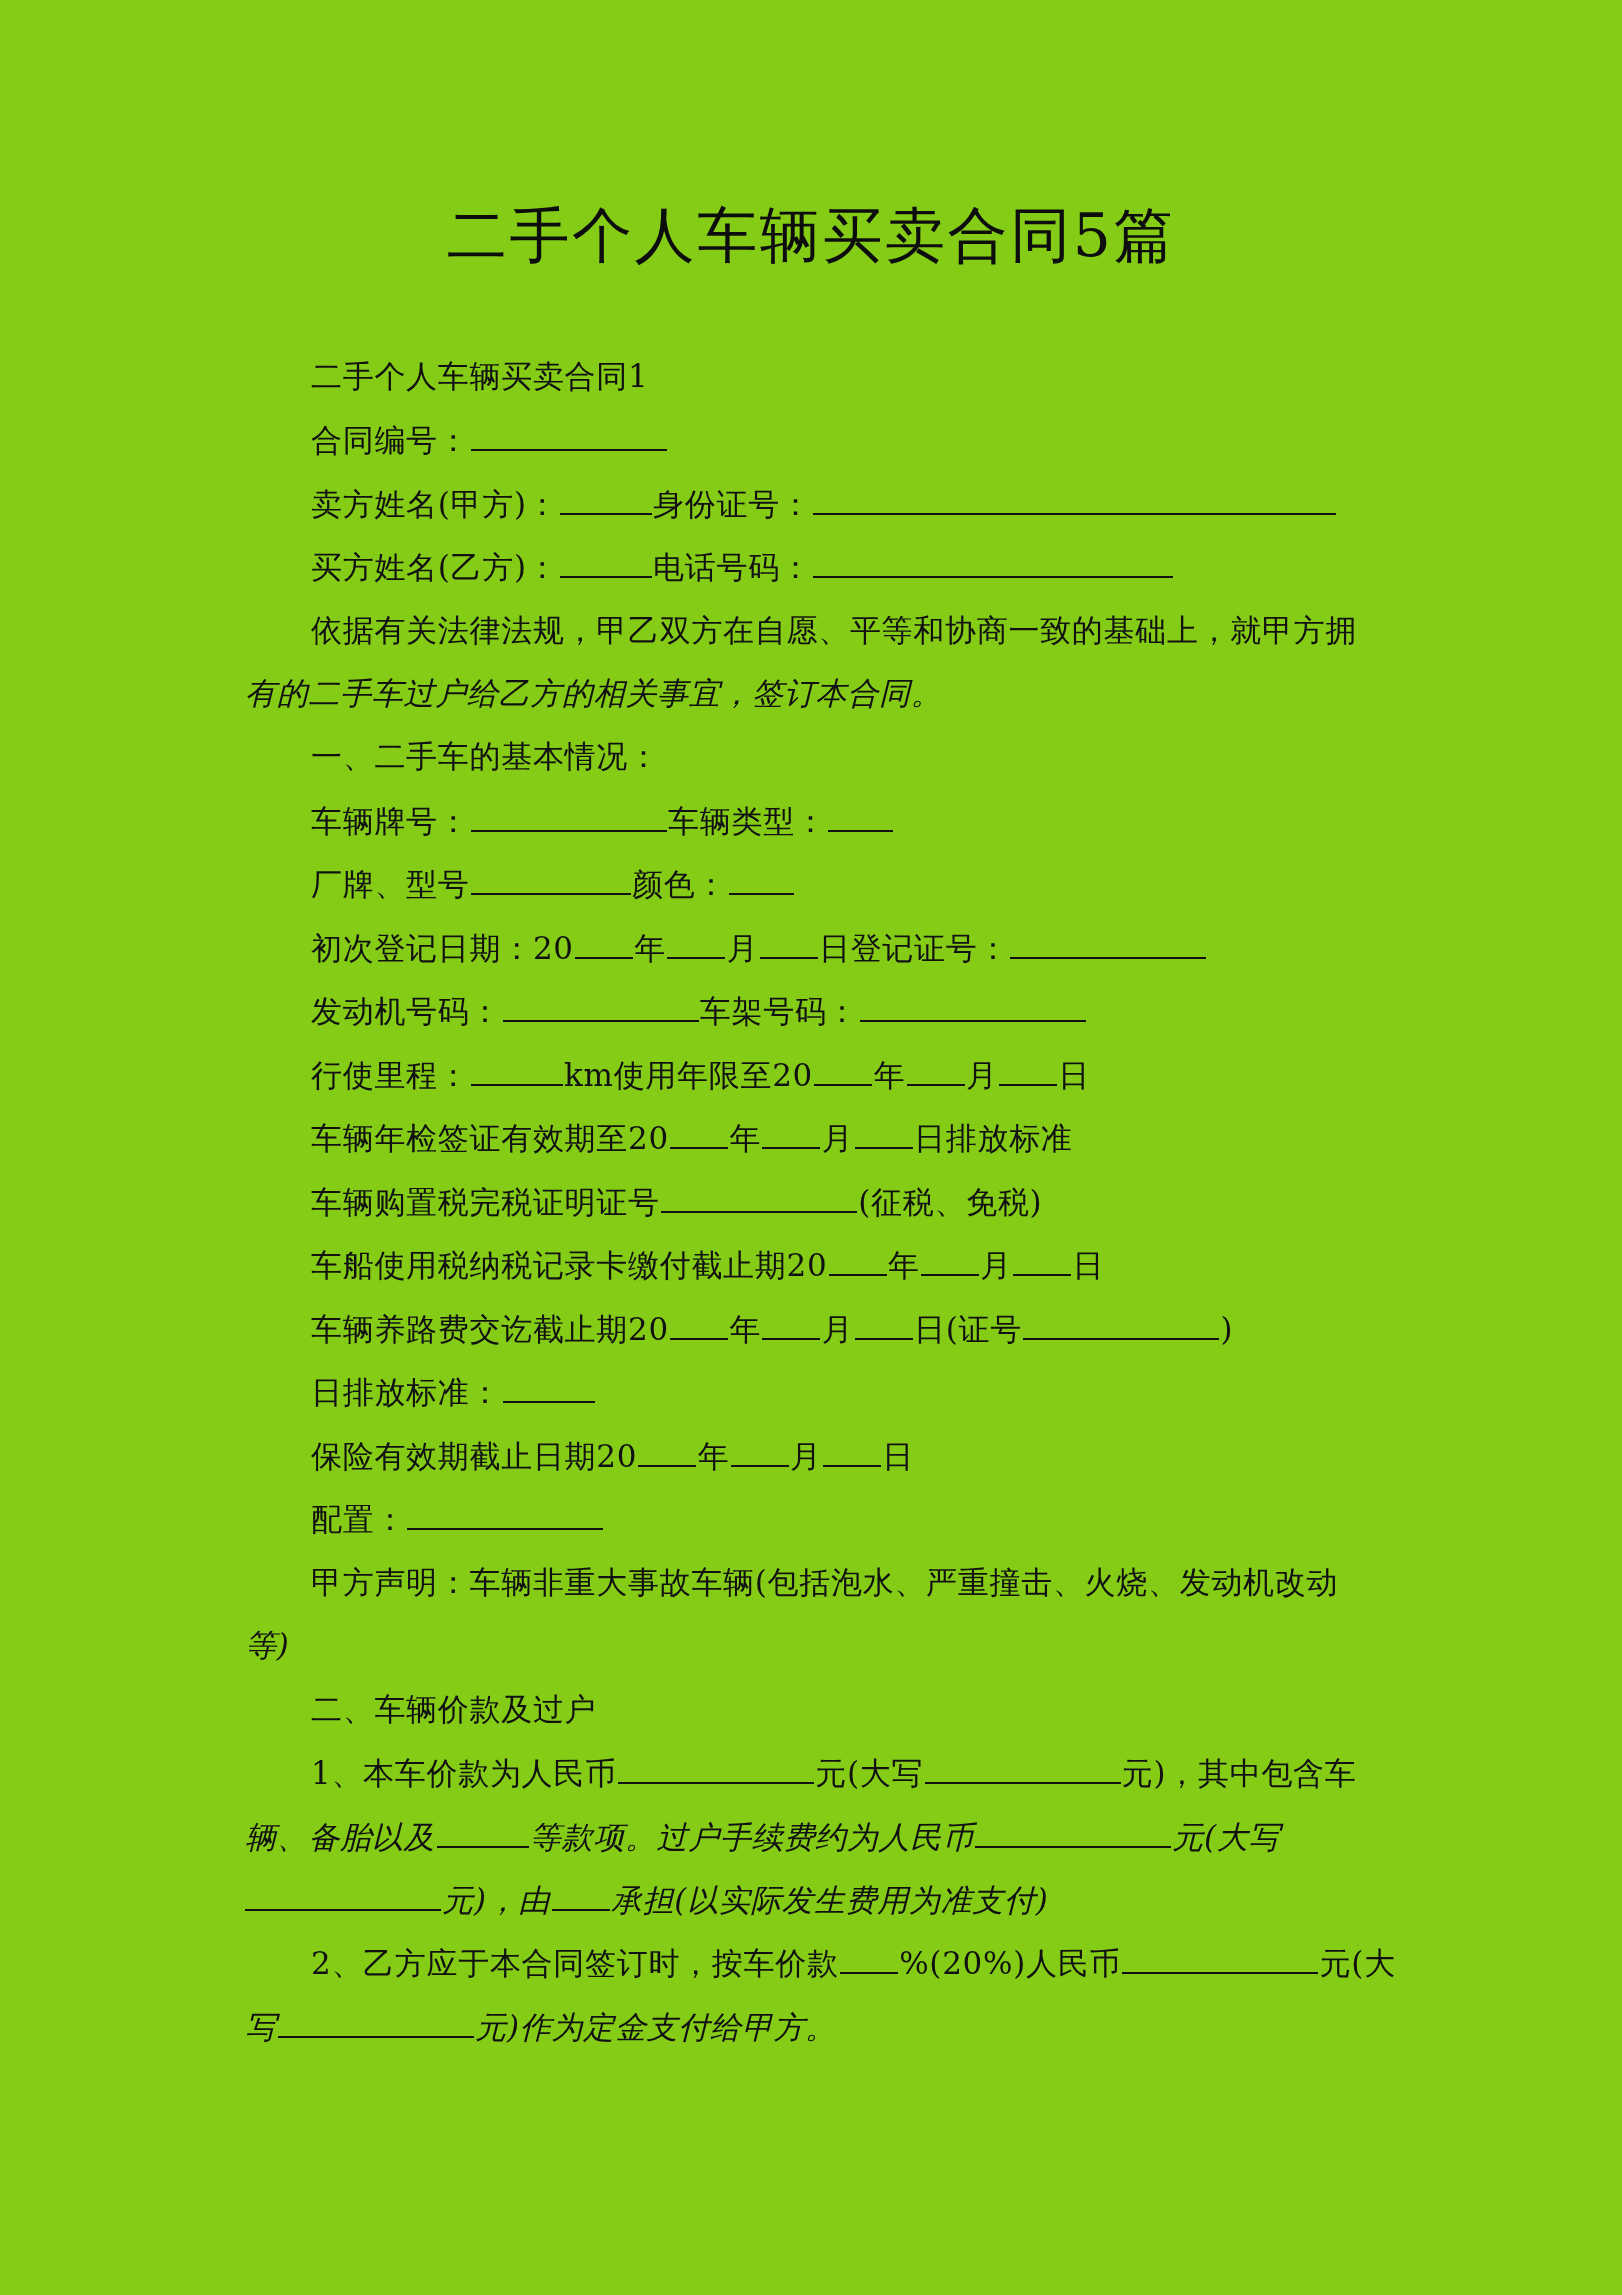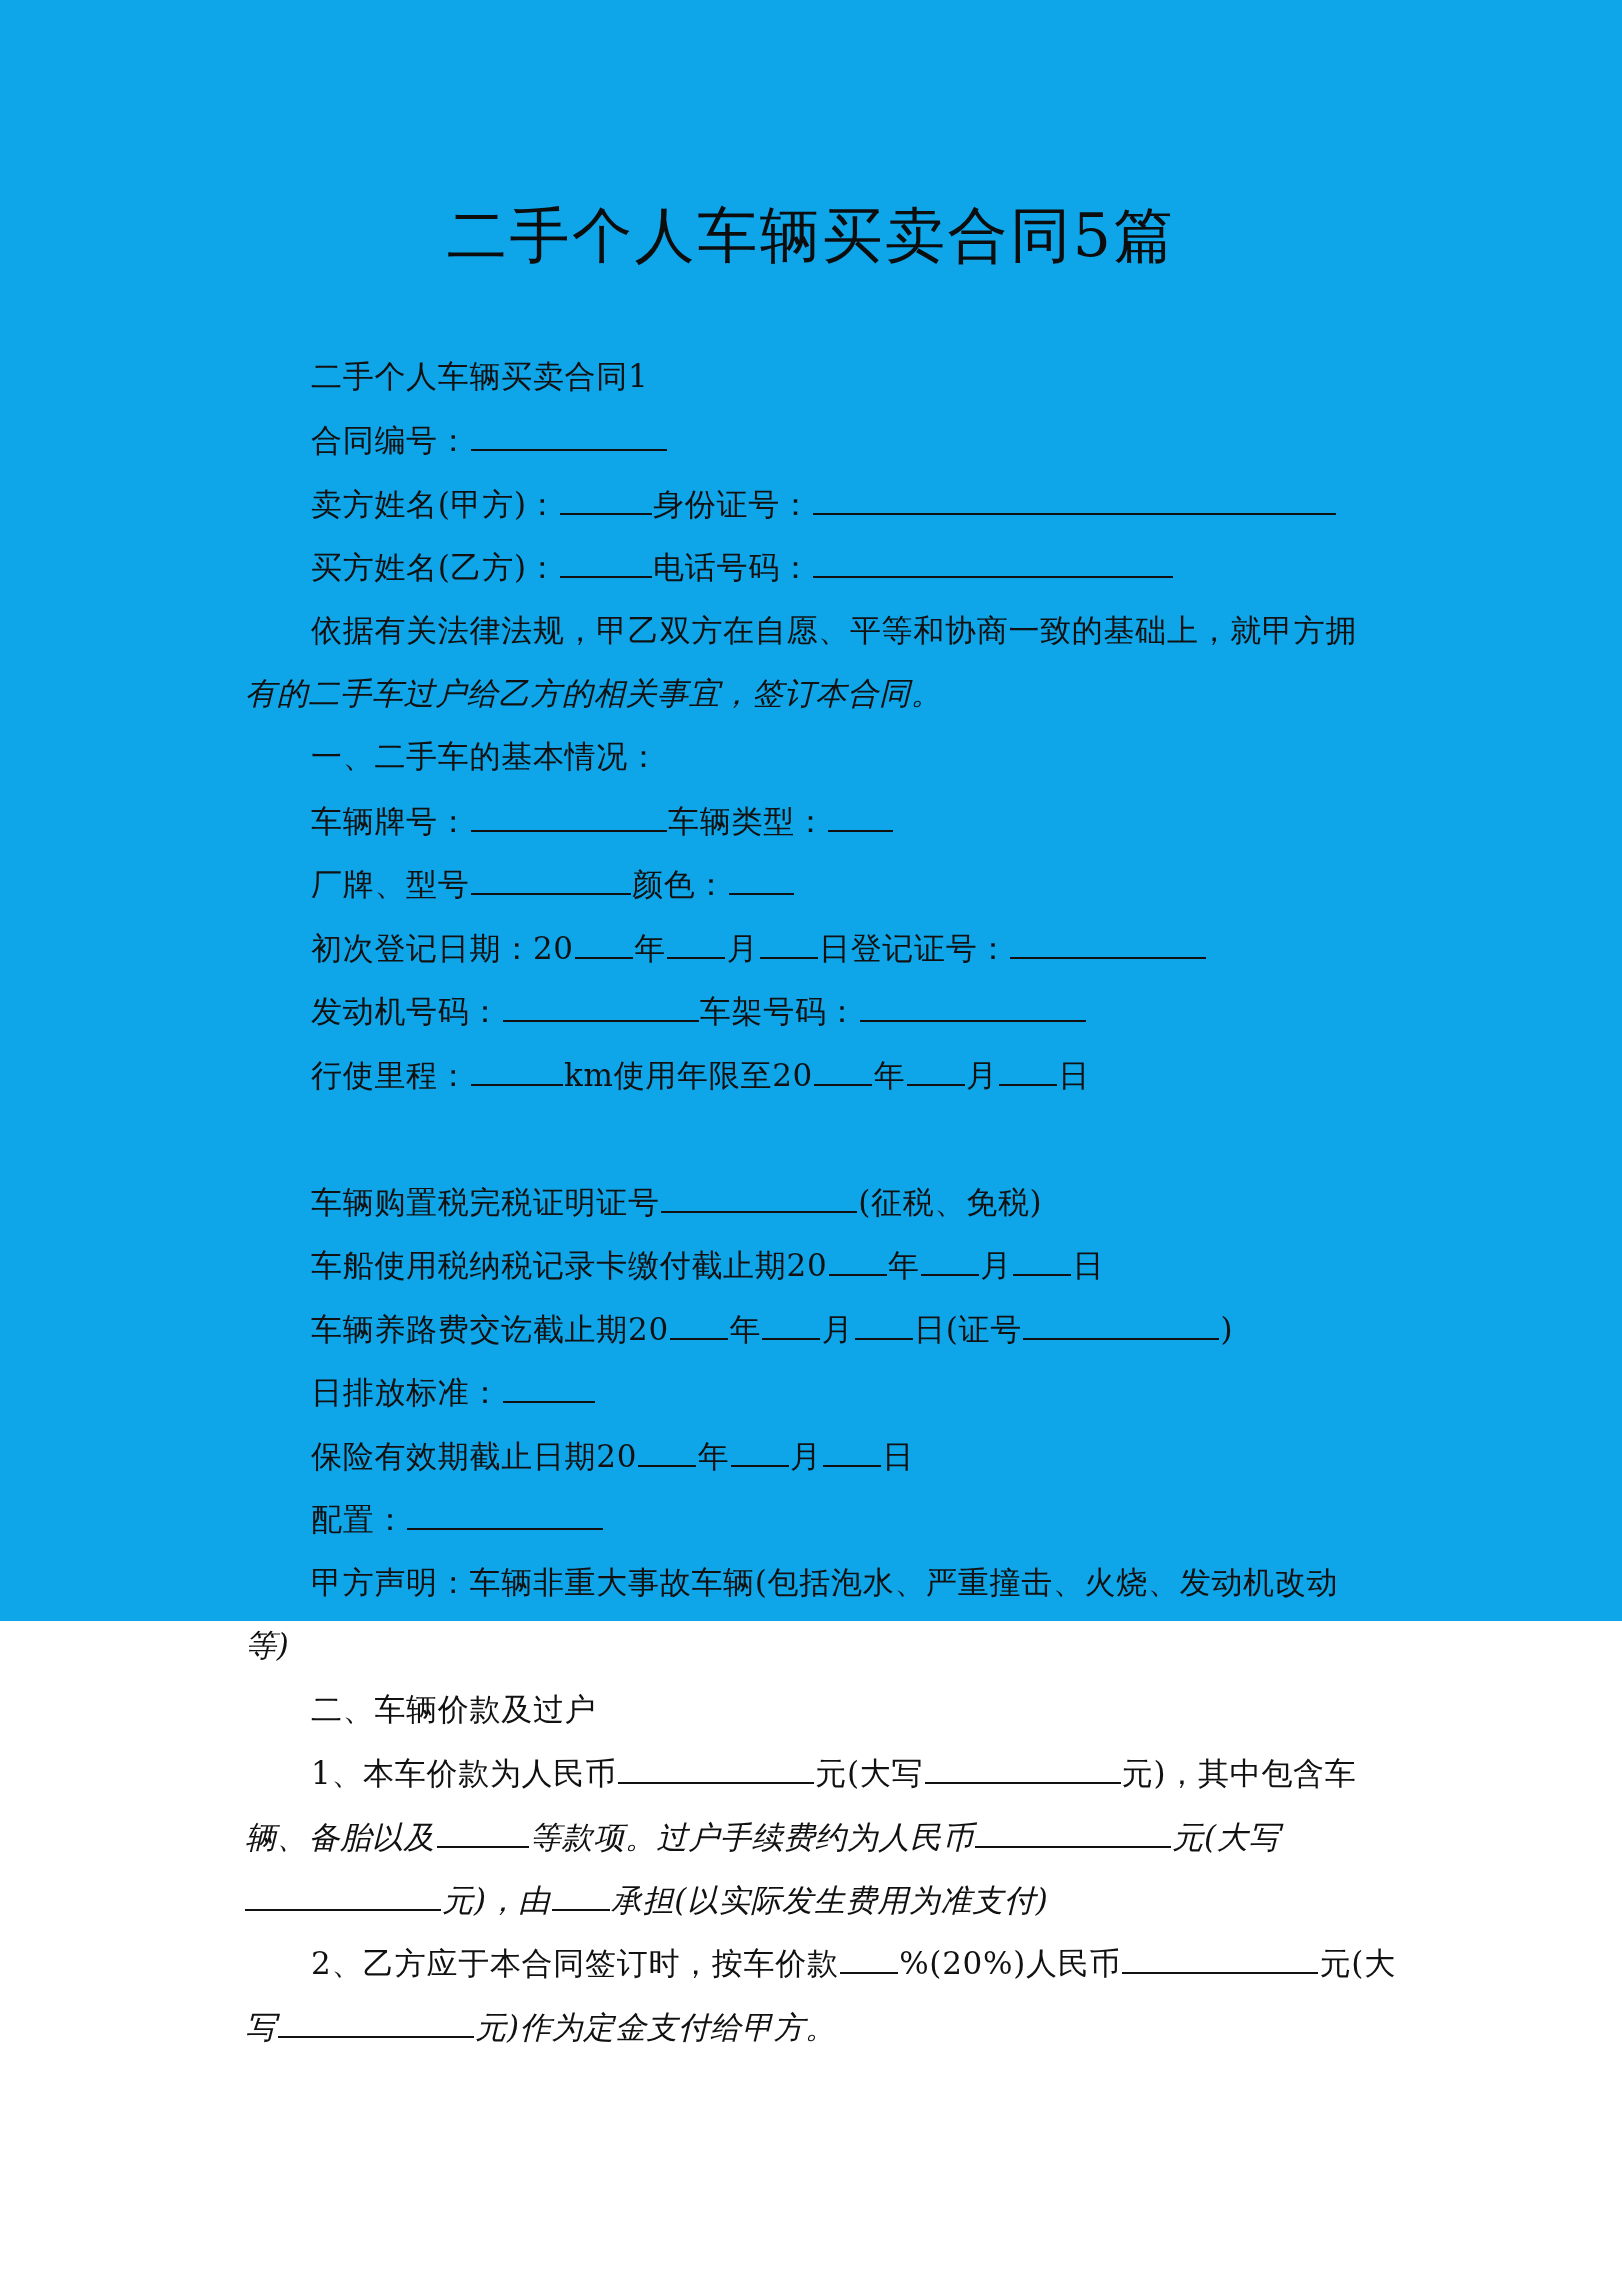--- a/index.html
+++ b/index.html
@@ -1,18 +1,18 @@
 <!DOCTYPE html>
 <html style="font-size:10.5px"><head>
 <meta charset="utf-8">
 <style>
   html, body { margin: 0; padding: 0; background: #ffffff; }
   body { width: 1623px; height: 2295px; position: relative; overflow: hidden;
          font-family: "DejaVu Serif", "Liberation Serif", serif; color: #111111; }
-  .page { position: absolute; left: 0; top: 0; width: 1623px; height: 1621px; background: #0ea5e9; }
+  .page { position: absolute; left: 0; top: 0; width: 1623px; height: 2295px; background: #84cc16; }
   .title { position: absolute; left: 0; width: 1623px; top: 196px; text-align: center;
            font-size: 60px; line-height: 79px; letter-spacing: 2.6px; color: #0d0d0d; }
   .line { position: absolute; left: 311px; font-size: 31px; line-height: 39px; white-space: nowrap; letter-spacing: 0.7px; }
   .wrap { left: 245px; font-style: italic; }
   .blank { display: inline-block; border-bottom: 2px solid #111; height: 29px; vertical-align: baseline; margin: 0 1.3px; }
   .b2 { width: 58px; } .b3 { width: 92px; }
   .b6 { width: 196px; } .b7 { width: 226px; } .b8 { width: 523px; }
 </style>
 </head>
 <body>
@@ -52,20 +52,23 @@
   </div>
 
   <div class="line" style="top:991px">
     <span>发动机号码：</span><span class="blank b6"></span><span>车架号码：</span><span class="blank b7"></span>
   </div>
 
   <div class="line" style="top:1055px">
     <span>行使里程：</span><span class="blank b3"></span><span>km使用年限至20</span><span class="blank b2"></span><span>年</span><span class="blank b2"></span><span>月</span><span class="blank b2"></span><span>日</span>
   </div>
 
+  <div class="line" style="top:1118px">
+    <span>车辆年检签证有效期至20</span><span class="blank b2"></span><span>年</span><span class="blank b2"></span><span>月</span><span class="blank b2"></span><span>日排放标准</span>
+  </div>
 
   <div class="line" style="top:1182px">
     <span>车辆购置税完税证明证号</span><span class="blank b6"></span><span>(征税、免税)</span>
   </div>
 
   <div class="line" style="top:1245px">
     <span>车船使用税纳税记录卡缴付截止期20</span><span class="blank b2"></span><span>年</span><span class="blank b2"></span><span>月</span><span class="blank b2"></span><span>日</span>
   </div>
 
   <div class="line" style="top:1309px">

